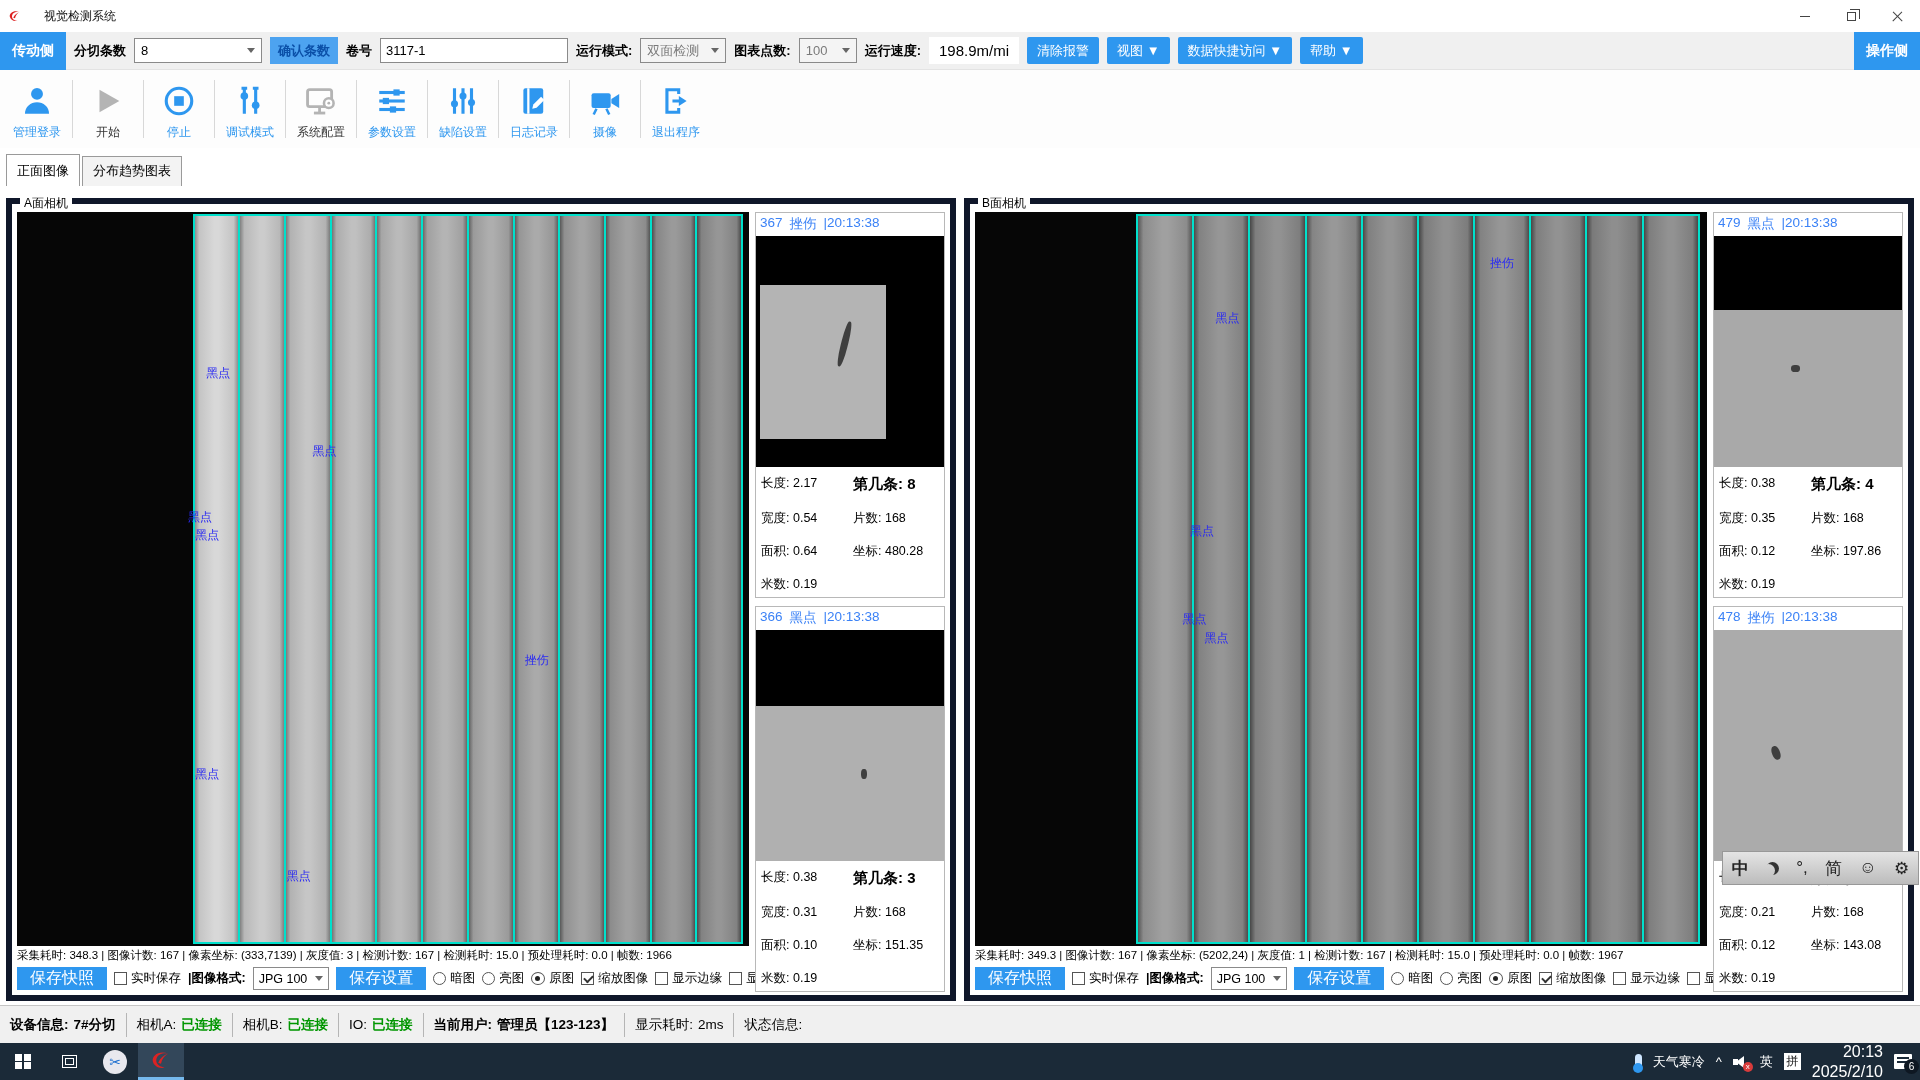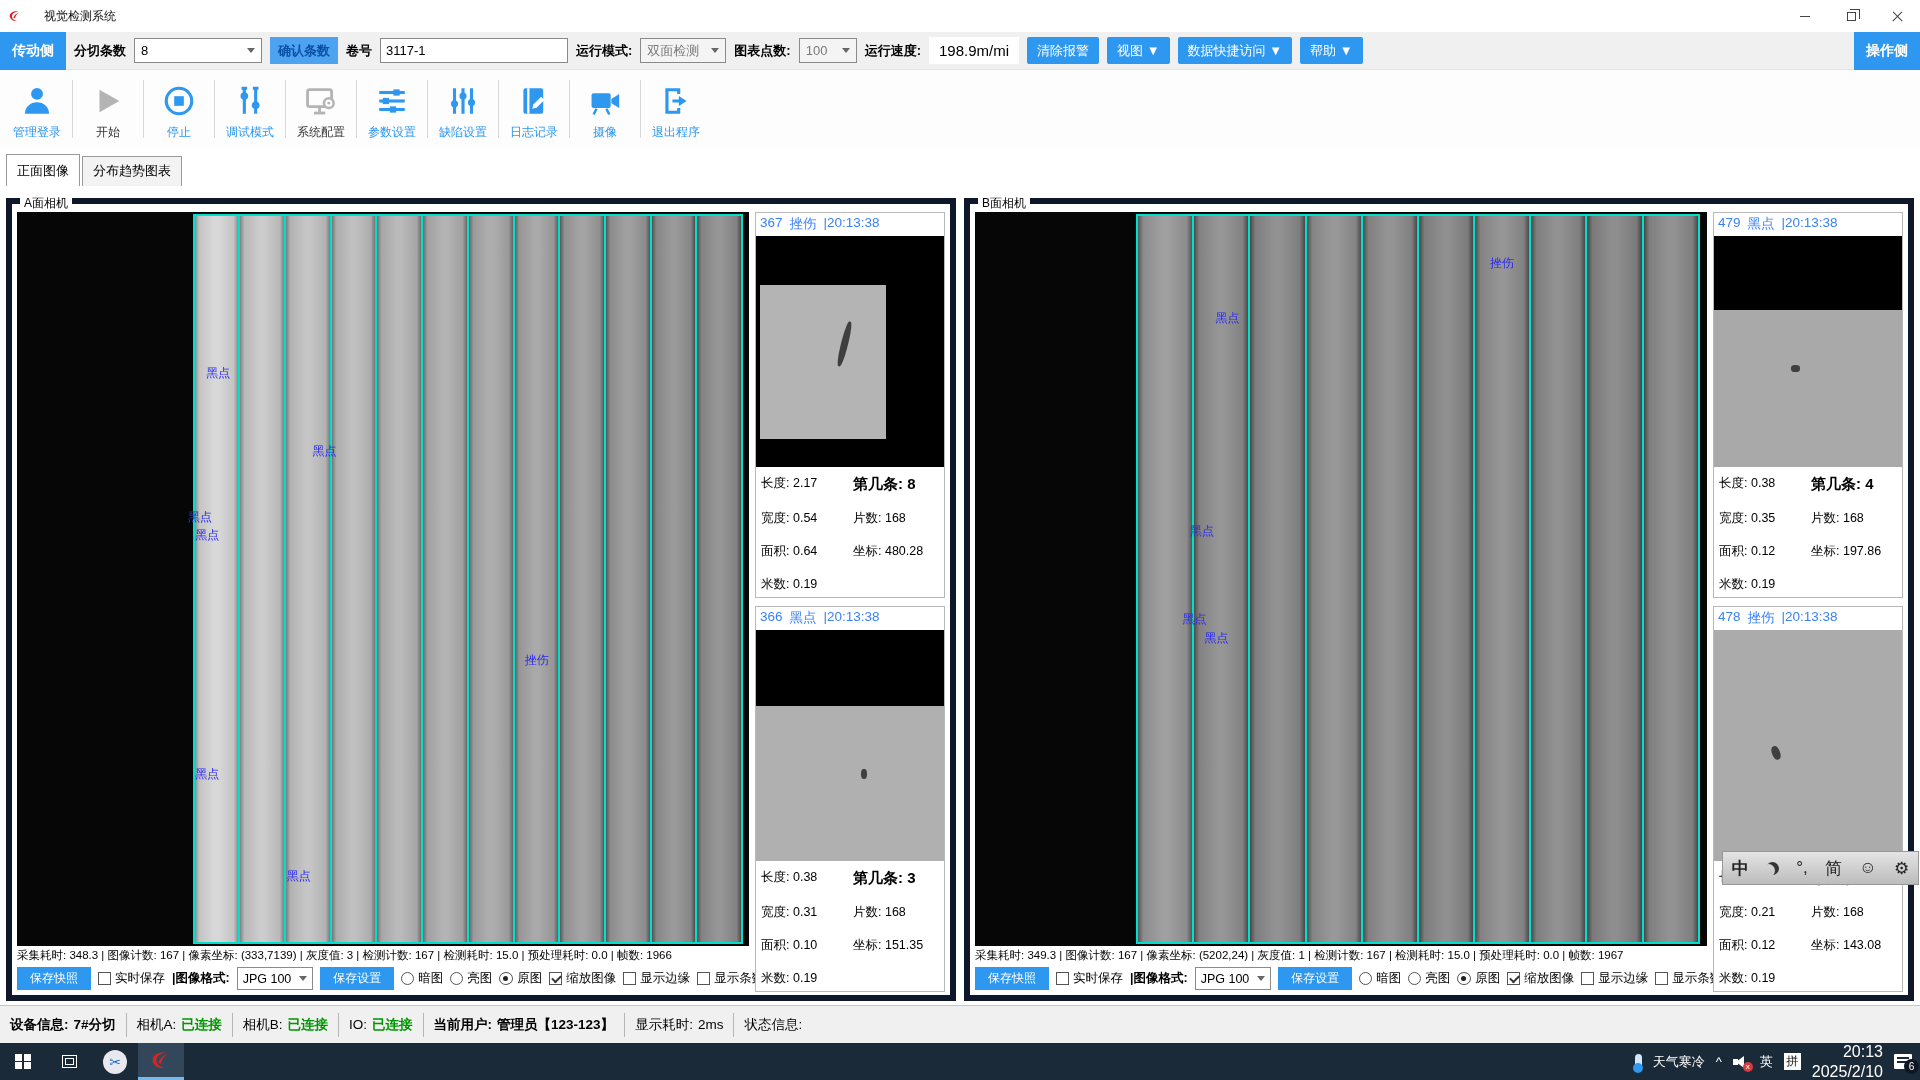--- a/index.html
+++ b/index.html
@@ -55,21 +55,21 @@
   .panel-legend { position:absolute; top:-9px; left:8px; background:#fff; padding:0 4px; font-size:12px; }
   .panel-body { display:flex; gap:6px; flex:1; min-height:0; }
   .cam-col { flex:1; display:flex; flex-direction:column; min-width:0; }
   .cam-area { flex:1; background:#060606; position:relative; overflow:hidden; }
   .strip-region { position:absolute; top:2px; bottom:2px; border:2px solid #00e0cc; display:flex; }
   .strip { flex:1; border-right:2px solid #00e0cc; }
   .strip:last-child { border-right:none; }
   .img-label { position:absolute; color:#2a2af2; font-size:12px; transform:translate(-50%,-50%); white-space:nowrap; z-index:5; }
   .cam-status { height:19px; font-size:11.5px; display:flex; align-items:center; white-space:nowrap; overflow:hidden; color:#000; }
   .cam-controls { height:27px; display:flex; align-items:center; gap:7px; font-size:12.5px; white-space:nowrap; }
-  .small-btn { background:#2e97ef; color:#fff; height:23px; padding:0 13px; display:flex; align-items:center; font-size:12px; }
+  .small-btn { background:#2e97ef; color:#fff; height:23px; padding:0 13px; display:flex; align-items:center; font-size:16px; }
   .cb { width:13px; height:13px; border:1px solid #555; background:#fff; display:inline-block; position:relative; flex:0 0 auto; }
   .cb.checked::after { content:''; position:absolute; left:2px; top:2px; width:7px; height:4px; border-left:2px solid #333; border-bottom:2px solid #333; transform:rotate(-45deg); }
   .rb { width:13px; height:13px; border:1px solid #555; border-radius:50%; background:#fff; display:inline-block; position:relative; flex:0 0 auto; }
   .rb.sel::after { content:''; position:absolute; left:3px; top:3px; width:5px; height:5px; border-radius:50%; background:#222; }
   .ctl-lab { display:flex; align-items:center; gap:4px; }
   .fmt-sel { background:#fff; border:1px solid #8a8a8a; height:23px; display:flex; align-items:center; padding:0 5px; gap:8px; font-size:12.5px; }
 
   .defect-col { width:190px; display:flex; flex-direction:column; gap:8px; flex:0 0 auto; }
   .defect-card { border:1px solid #b8b8b8; background:#fff; flex:1; display:flex; flex-direction:column; min-height:0; }
   .d-head { font-size:13.5px; color:#3b82f6; padding:2px 4px 3px; display:flex; gap:7px; align-items:flex-start; }

